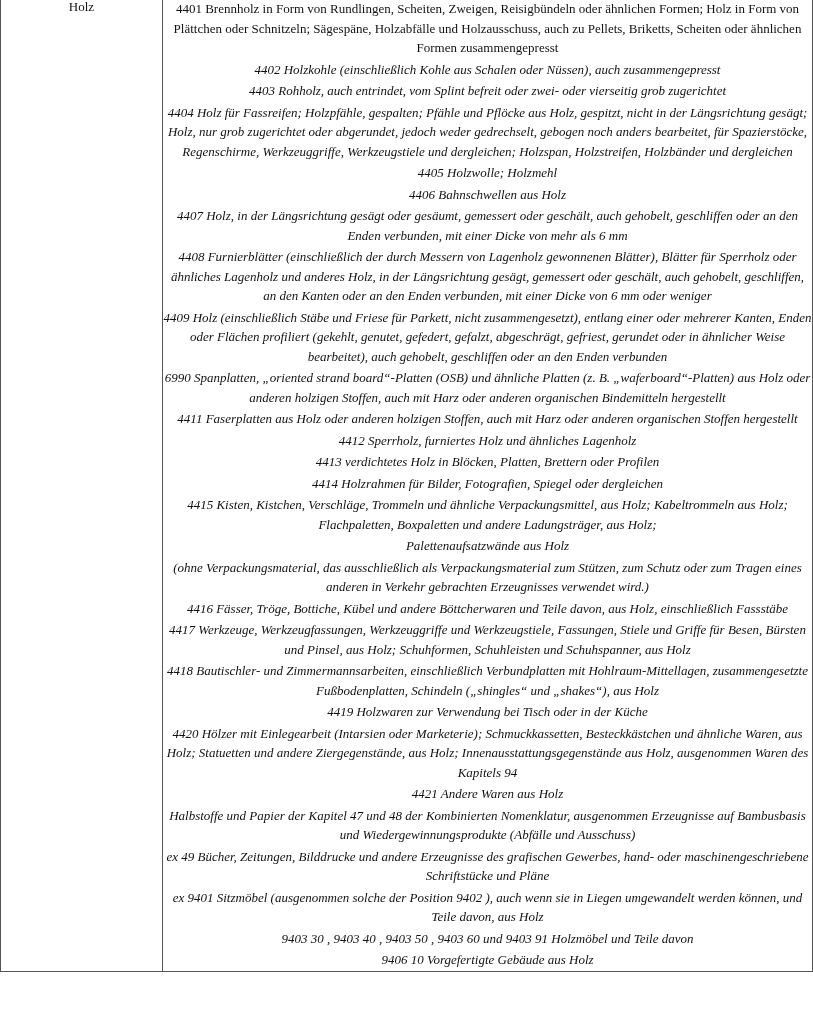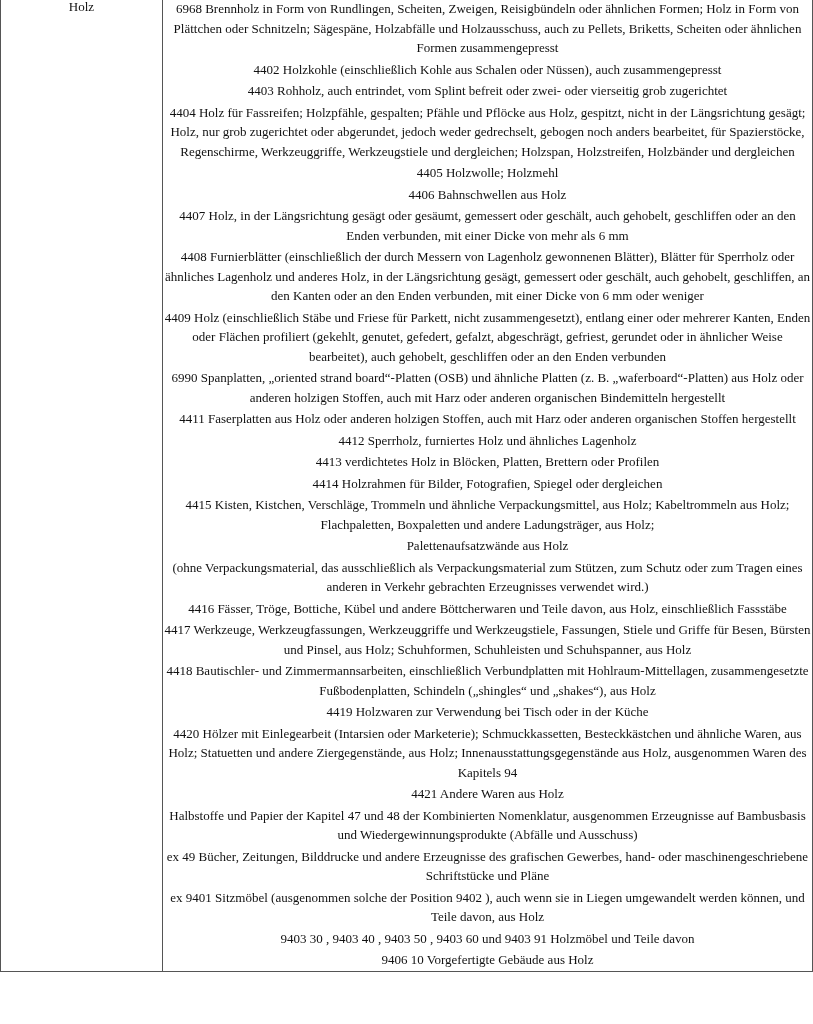--- a/index.html
+++ b/index.html
@@ -11,34 +11,34 @@
   }
   table.doc td {
     border: 1px solid #555555; vertical-align: top; padding: 0; text-align: center;
   }
   td.label-cell { width: 161px; padding: 5px 0 0 2px; }
   td.items-cell { padding: 3px 0 3px 1px; }
   .item {
     line-height: 19.5px; margin: 0; padding: 0 0 0 0;
     border-bottom: 1px solid transparent;
   }
-  .item + .item { margin-top: 1px; }
+  .item + .item { margin-top: 1px; font-style: italic; }
 </style>
 </head>
 <body>
 
 <table class="doc">
   <tbody>
     <tr>
       <td class="label-cell">
         <span>Holz</span>
       </td>
       <td class="items-cell">
         <div id="items-list">
-            <div class="item">6968 Brennholz in Form von Rundlingen, Scheiten, Zweigen, Reisigbündeln oder ähnlichen Formen; Holz in Form von Plättchen oder Schnitzeln; Sägespäne, Holzabfälle und Holzausschuss, auch zu Pellets, Briketts, Scheiten oder ähnlichen Formen zusammengepresst</div>
+            <div class="item">4401 Brennholz in Form von Rundlingen, Scheiten, Zweigen, Reisigbündeln oder ähnlichen Formen; Holz in Form von Plättchen oder Schnitzeln; Sägespäne, Holzabfälle und Holzausschuss, auch zu Pellets, Briketts, Scheiten oder ähnlichen Formen zusammengepresst</div>
             <div class="item">4402 Holzkohle (einschließlich Kohle aus Schalen oder Nüssen), auch zusammengepresst</div>
             <div class="item">4403 Rohholz, auch entrindet, vom Splint befreit oder zwei- oder vierseitig grob zugerichtet</div>
             <div class="item">4404 Holz für Fassreifen; Holzpfähle, gespalten; Pfähle und Pflöcke aus Holz, gespitzt, nicht in der Längsrichtung gesägt; Holz, nur grob zugerichtet oder abgerundet, jedoch weder gedrechselt, gebogen noch anders bearbeitet, für Spazierstöcke, Regenschirme, Werkzeuggriffe, Werkzeugstiele und dergleichen; Holzspan, Holzstreifen, Holzbänder und dergleichen</div>
             <div class="item">4405 Holzwolle; Holzmehl</div>
             <div class="item">4406 Bahnschwellen aus Holz</div>
             <div class="item">4407 Holz, in der Längsrichtung gesägt oder gesäumt, gemessert oder geschält, auch gehobelt, geschliffen oder an den Enden verbunden, mit einer Dicke von mehr als 6 mm</div>
             <div class="item">4408 Furnierblätter (einschließlich der durch Messern von Lagenholz gewonnenen Blätter), Blätter für Sperrholz oder ähnliches Lagenholz und anderes Holz, in der Längsrichtung gesägt, gemessert oder geschält, auch gehobelt, geschliffen, an den Kanten oder an den Enden verbunden, mit einer Dicke von 6 mm oder weniger</div>
             <div class="item">4409 Holz (einschließlich Stäbe und Friese für Parkett, nicht zusammengesetzt), entlang einer oder mehrerer Kanten, Enden oder Flächen profiliert (gekehlt, genutet, gefedert, gefalzt, abgeschrägt, gefriest, gerundet oder in ähnlicher Weise bearbeitet), auch gehobelt, geschliffen oder an den Enden verbunden</div>
             <div class="item">6990 Spanplatten, „oriented strand board“-Platten (OSB) und ähnliche Platten (z. B. „waferboard“-Platten) aus Holz oder anderen holzigen Stoffen, auch mit Harz oder anderen organischen Bindemitteln hergestellt</div>
             <div class="item">4411 Faserplatten aus Holz oder anderen holzigen Stoffen, auch mit Harz oder anderen organischen Stoffen hergestellt</div>

